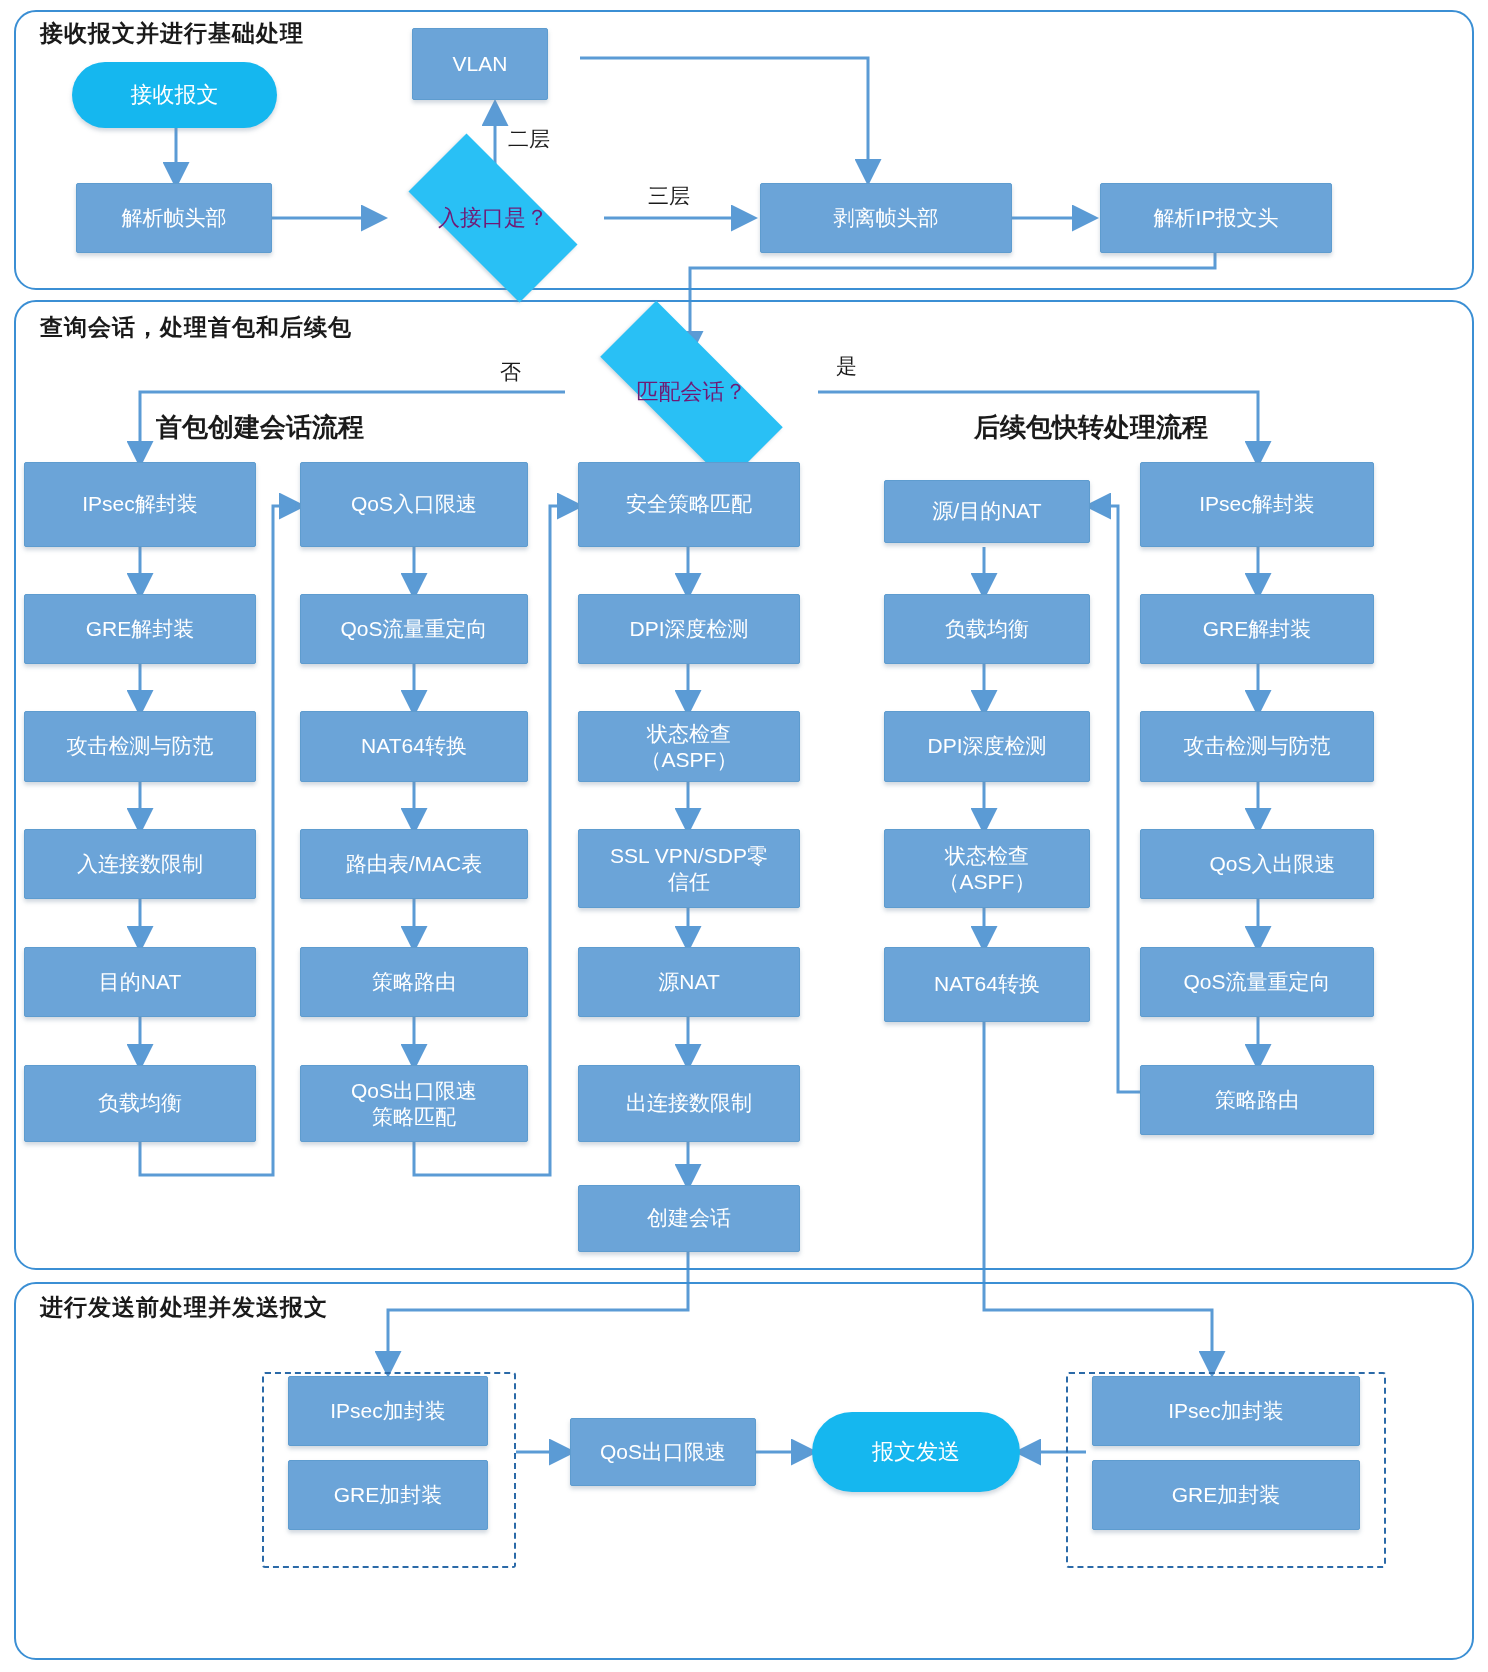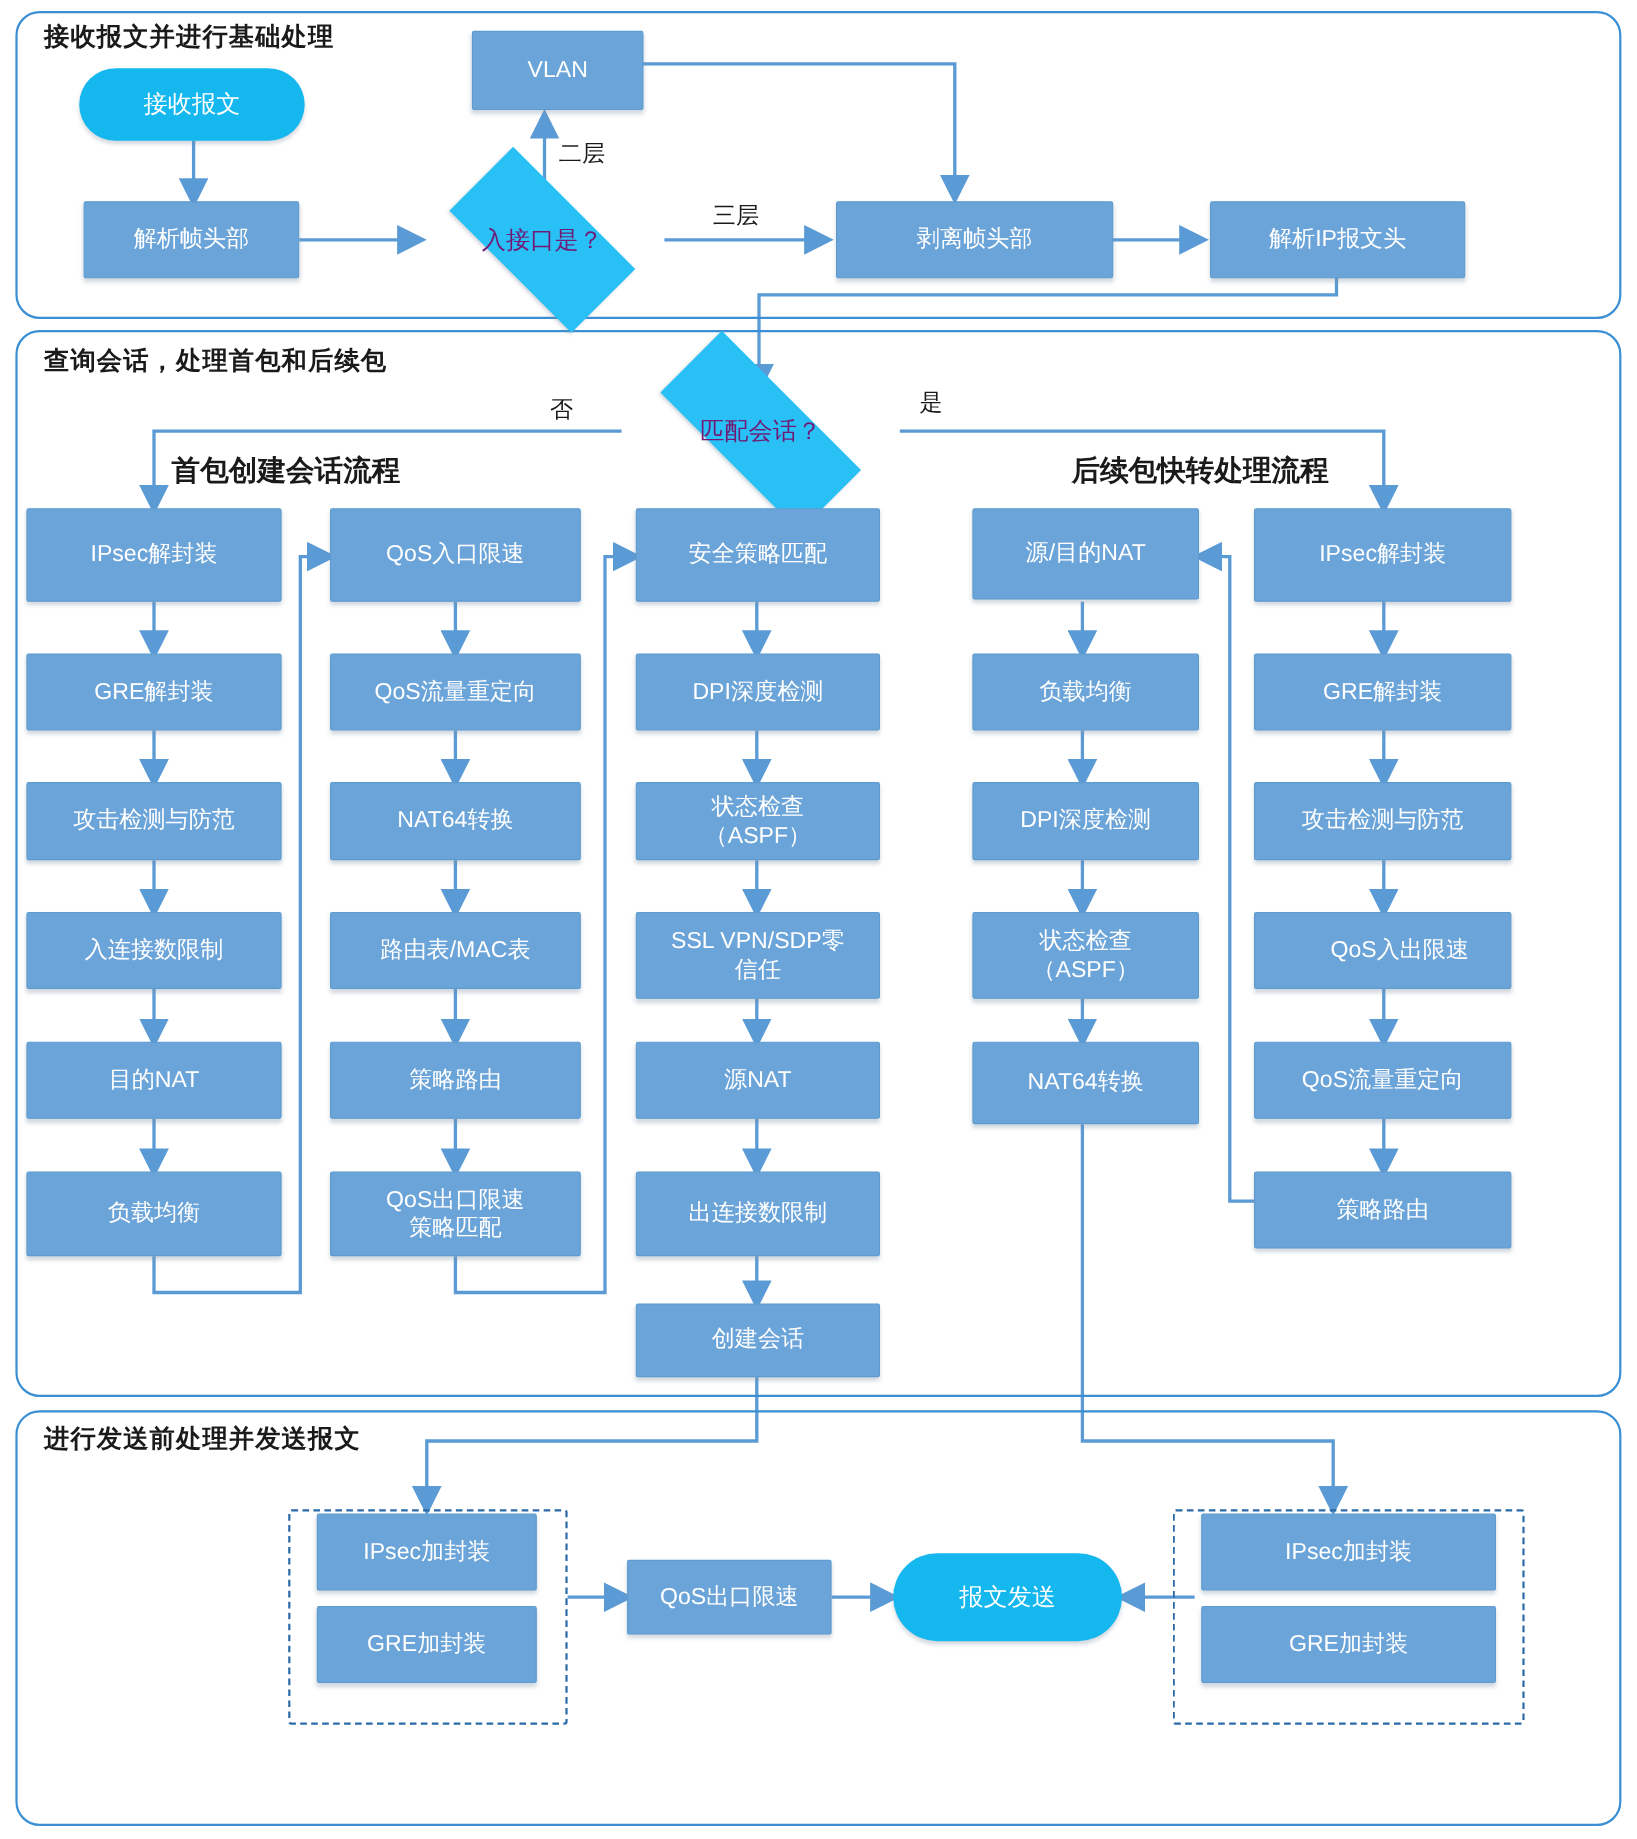--- a/index.html
+++ b/index.html
@@ -116,21 +116,21 @@
   <div class="box" style="left:76px;top:183px;width:196px;height:70px;">解析帧头部</div>
 
   <div class="diamond" style="left:382px;top:160px;width:222px;height:116px;">
     <div class="shape"></div>
     <div class="txt">入接口是？</div>
   </div>
 
   <div class="edge-label" style="left:508px;top:125px;">二层</div>
   <div class="edge-label" style="left:648px;top:182px;">三层</div>
 
-  <div class="box" style="left:429px;top:28px;width:156px;height:72px;">VLAN</div>
+  <div class="box" style="left:412px;top:28px;width:136px;height:72px;">VLAN</div>
   <div class="box" style="left:760px;top:183px;width:252px;height:70px;">剥离帧头部</div>
   <div class="box" style="left:1100px;top:183px;width:232px;height:70px;">解析IP报文头</div>
 
   <div class="diamond" style="left:565px;top:336px;width:253px;height:112px;">
     <div class="shape"></div>
     <div class="txt">匹配会话？</div>
   </div>
   <div class="edge-label" style="left:500px;top:358px;">否</div>
   <div class="edge-label" style="left:836px;top:352px;">是</div>
 
@@ -159,21 +159,21 @@
 （ASPF）</span>
     </div>
   <div class="box two" style="left:578px;top:829px;width:222px;height:79px;">
       <span style="white-space:pre-line;">SSL  VPN/SDP零
 信任</span>
     </div>
   <div class="box" style="left:578px;top:947px;width:222px;height:70px;">源NAT</div>
   <div class="box" style="left:578px;top:1065px;width:222px;height:77px;">出连接数限制</div>
   <div class="box" style="left:578px;top:1185px;width:222px;height:67px;">创建会话</div>
 
-  <div class="box" style="left:884px;top:462px;width:206px;height:83px;">源/目的NAT</div>
+  <div class="box" style="left:884px;top:480px;width:206px;height:63px;">源/目的NAT</div>
   <div class="box" style="left:884px;top:594px;width:206px;height:70px;">负载均衡</div>
   <div class="box" style="left:884px;top:711px;width:206px;height:71px;">DPI深度检测</div>
   <div class="box two" style="left:884px;top:829px;width:206px;height:79px;">
       <span style="white-space:pre-line;">状态检查
 （ASPF）</span>
     </div>
   <div class="box" style="left:884px;top:947px;width:206px;height:75px;">NAT64转换</div>
 
   <div class="box" style="left:1140px;top:462px;width:234px;height:85px;">IPsec解封装</div>
   <div class="box" style="left:1140px;top:594px;width:234px;height:70px;">GRE解封装</div>

